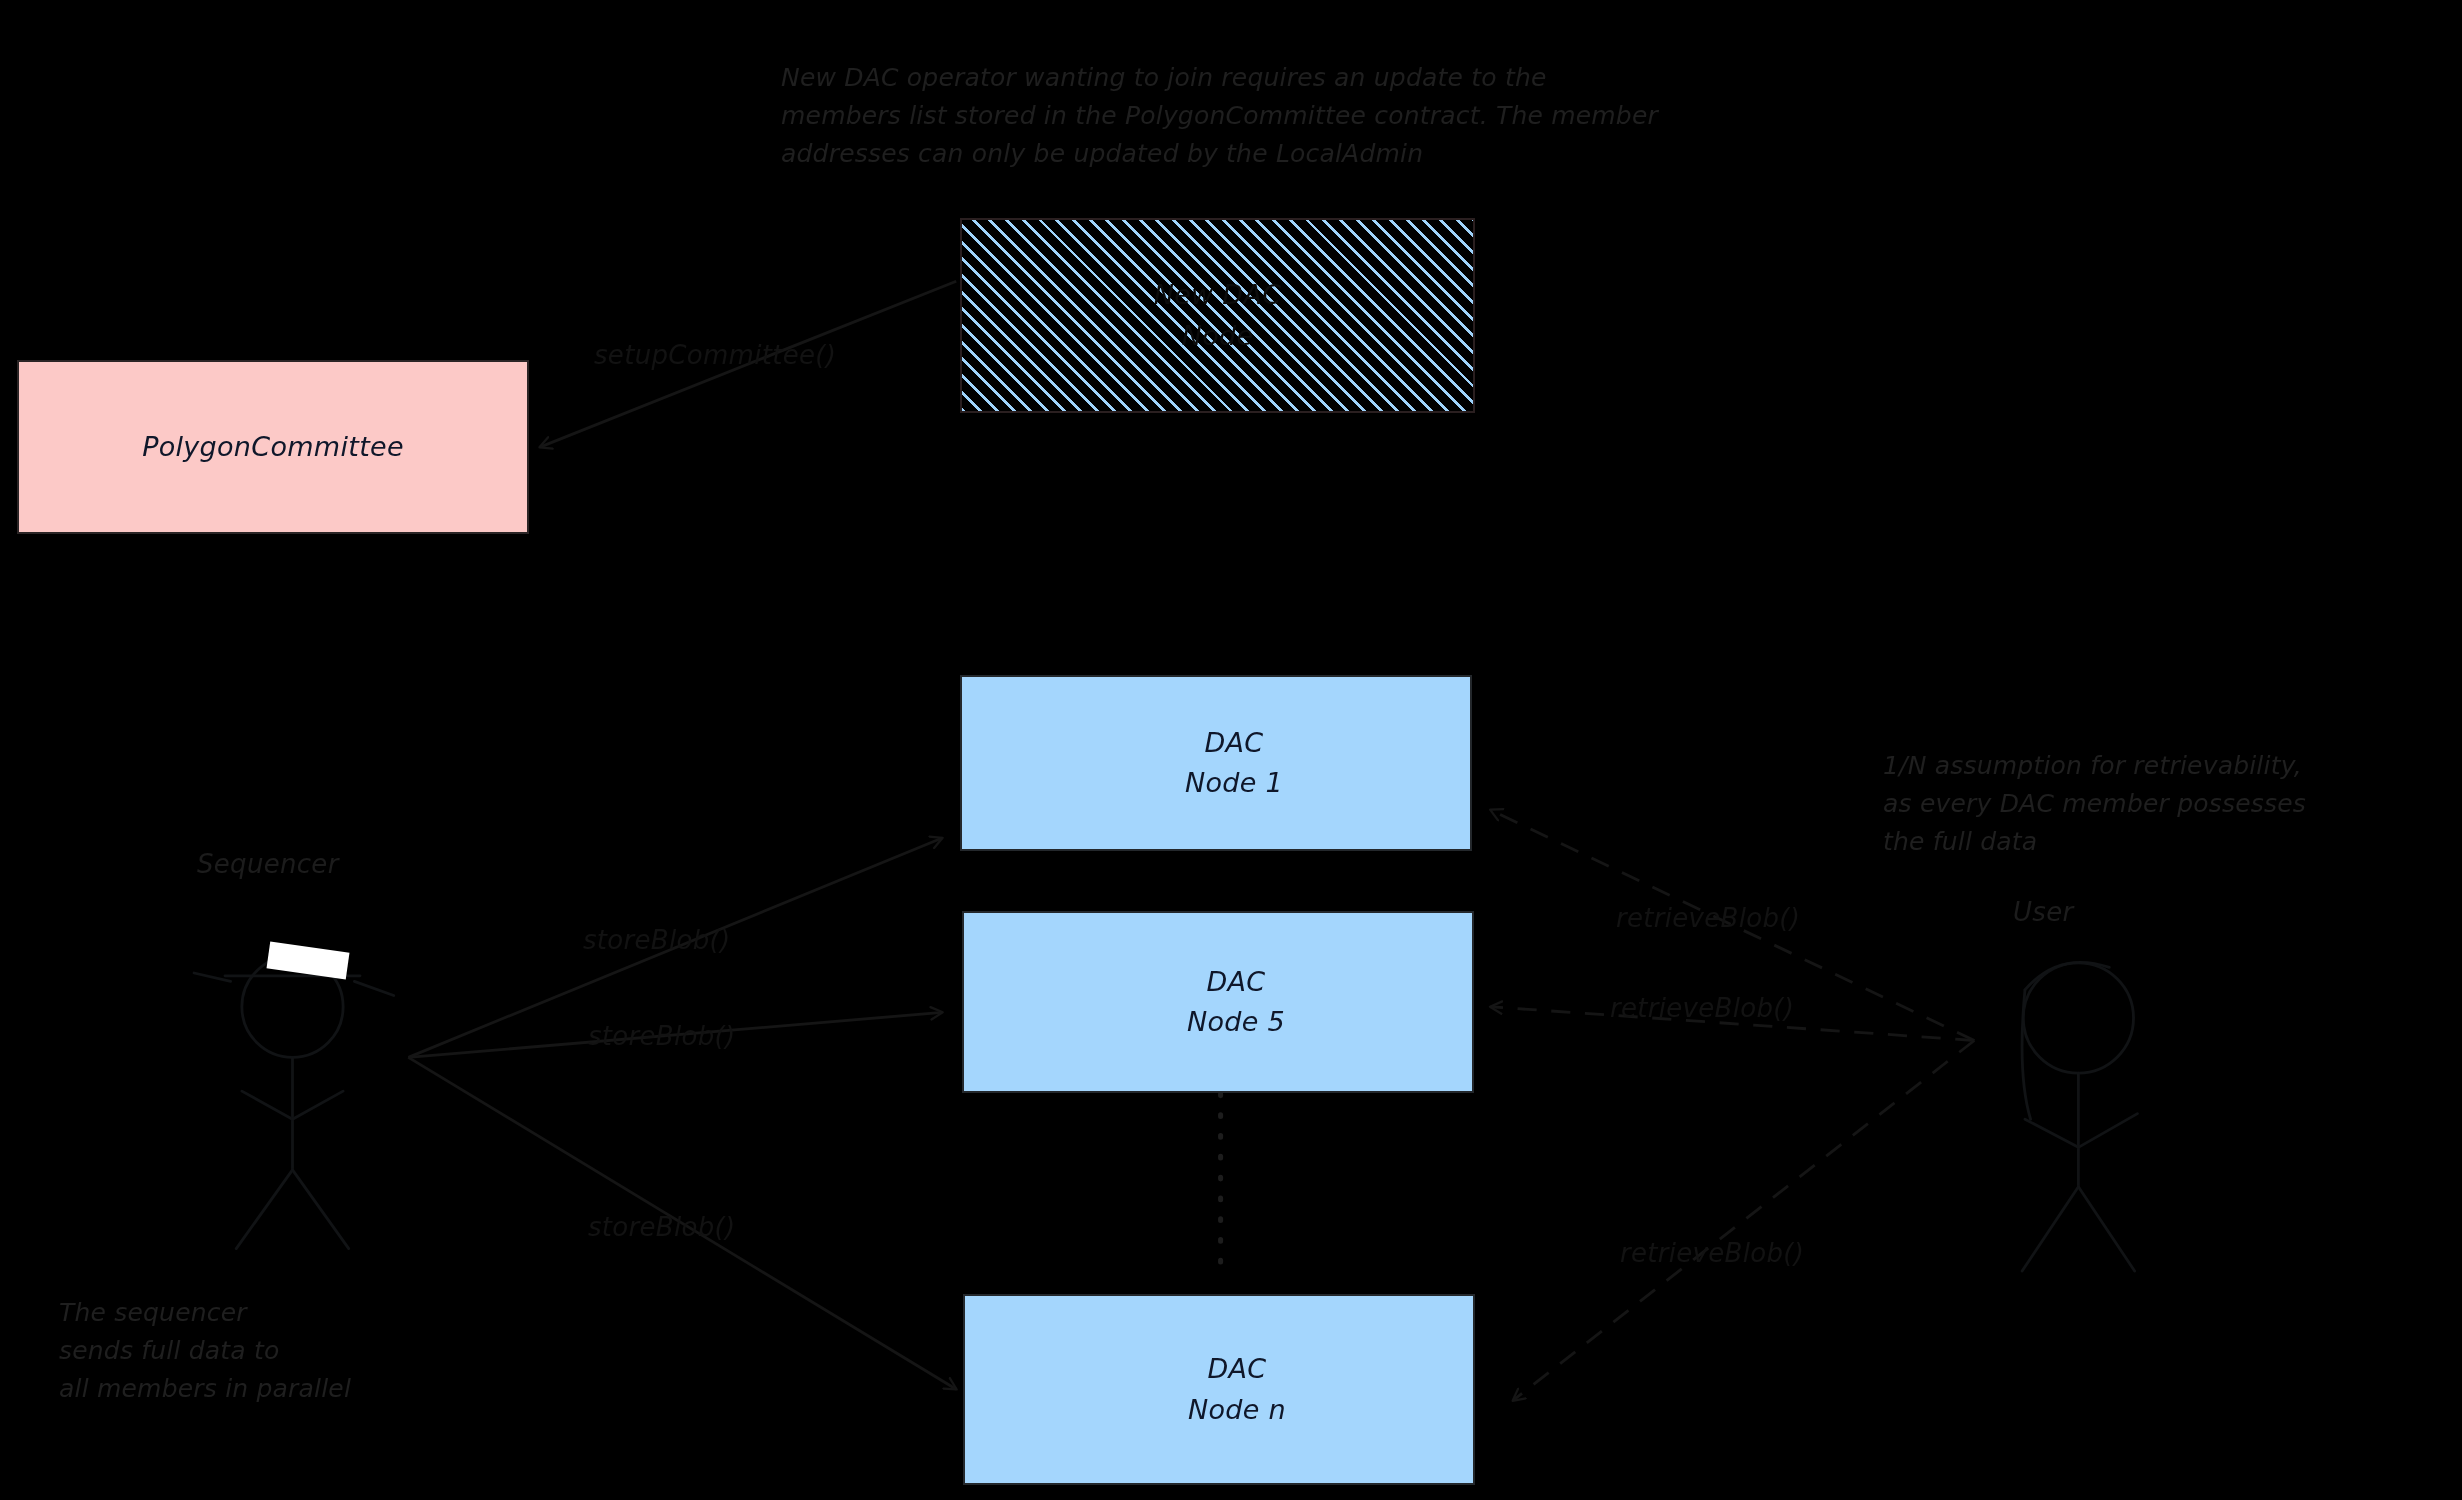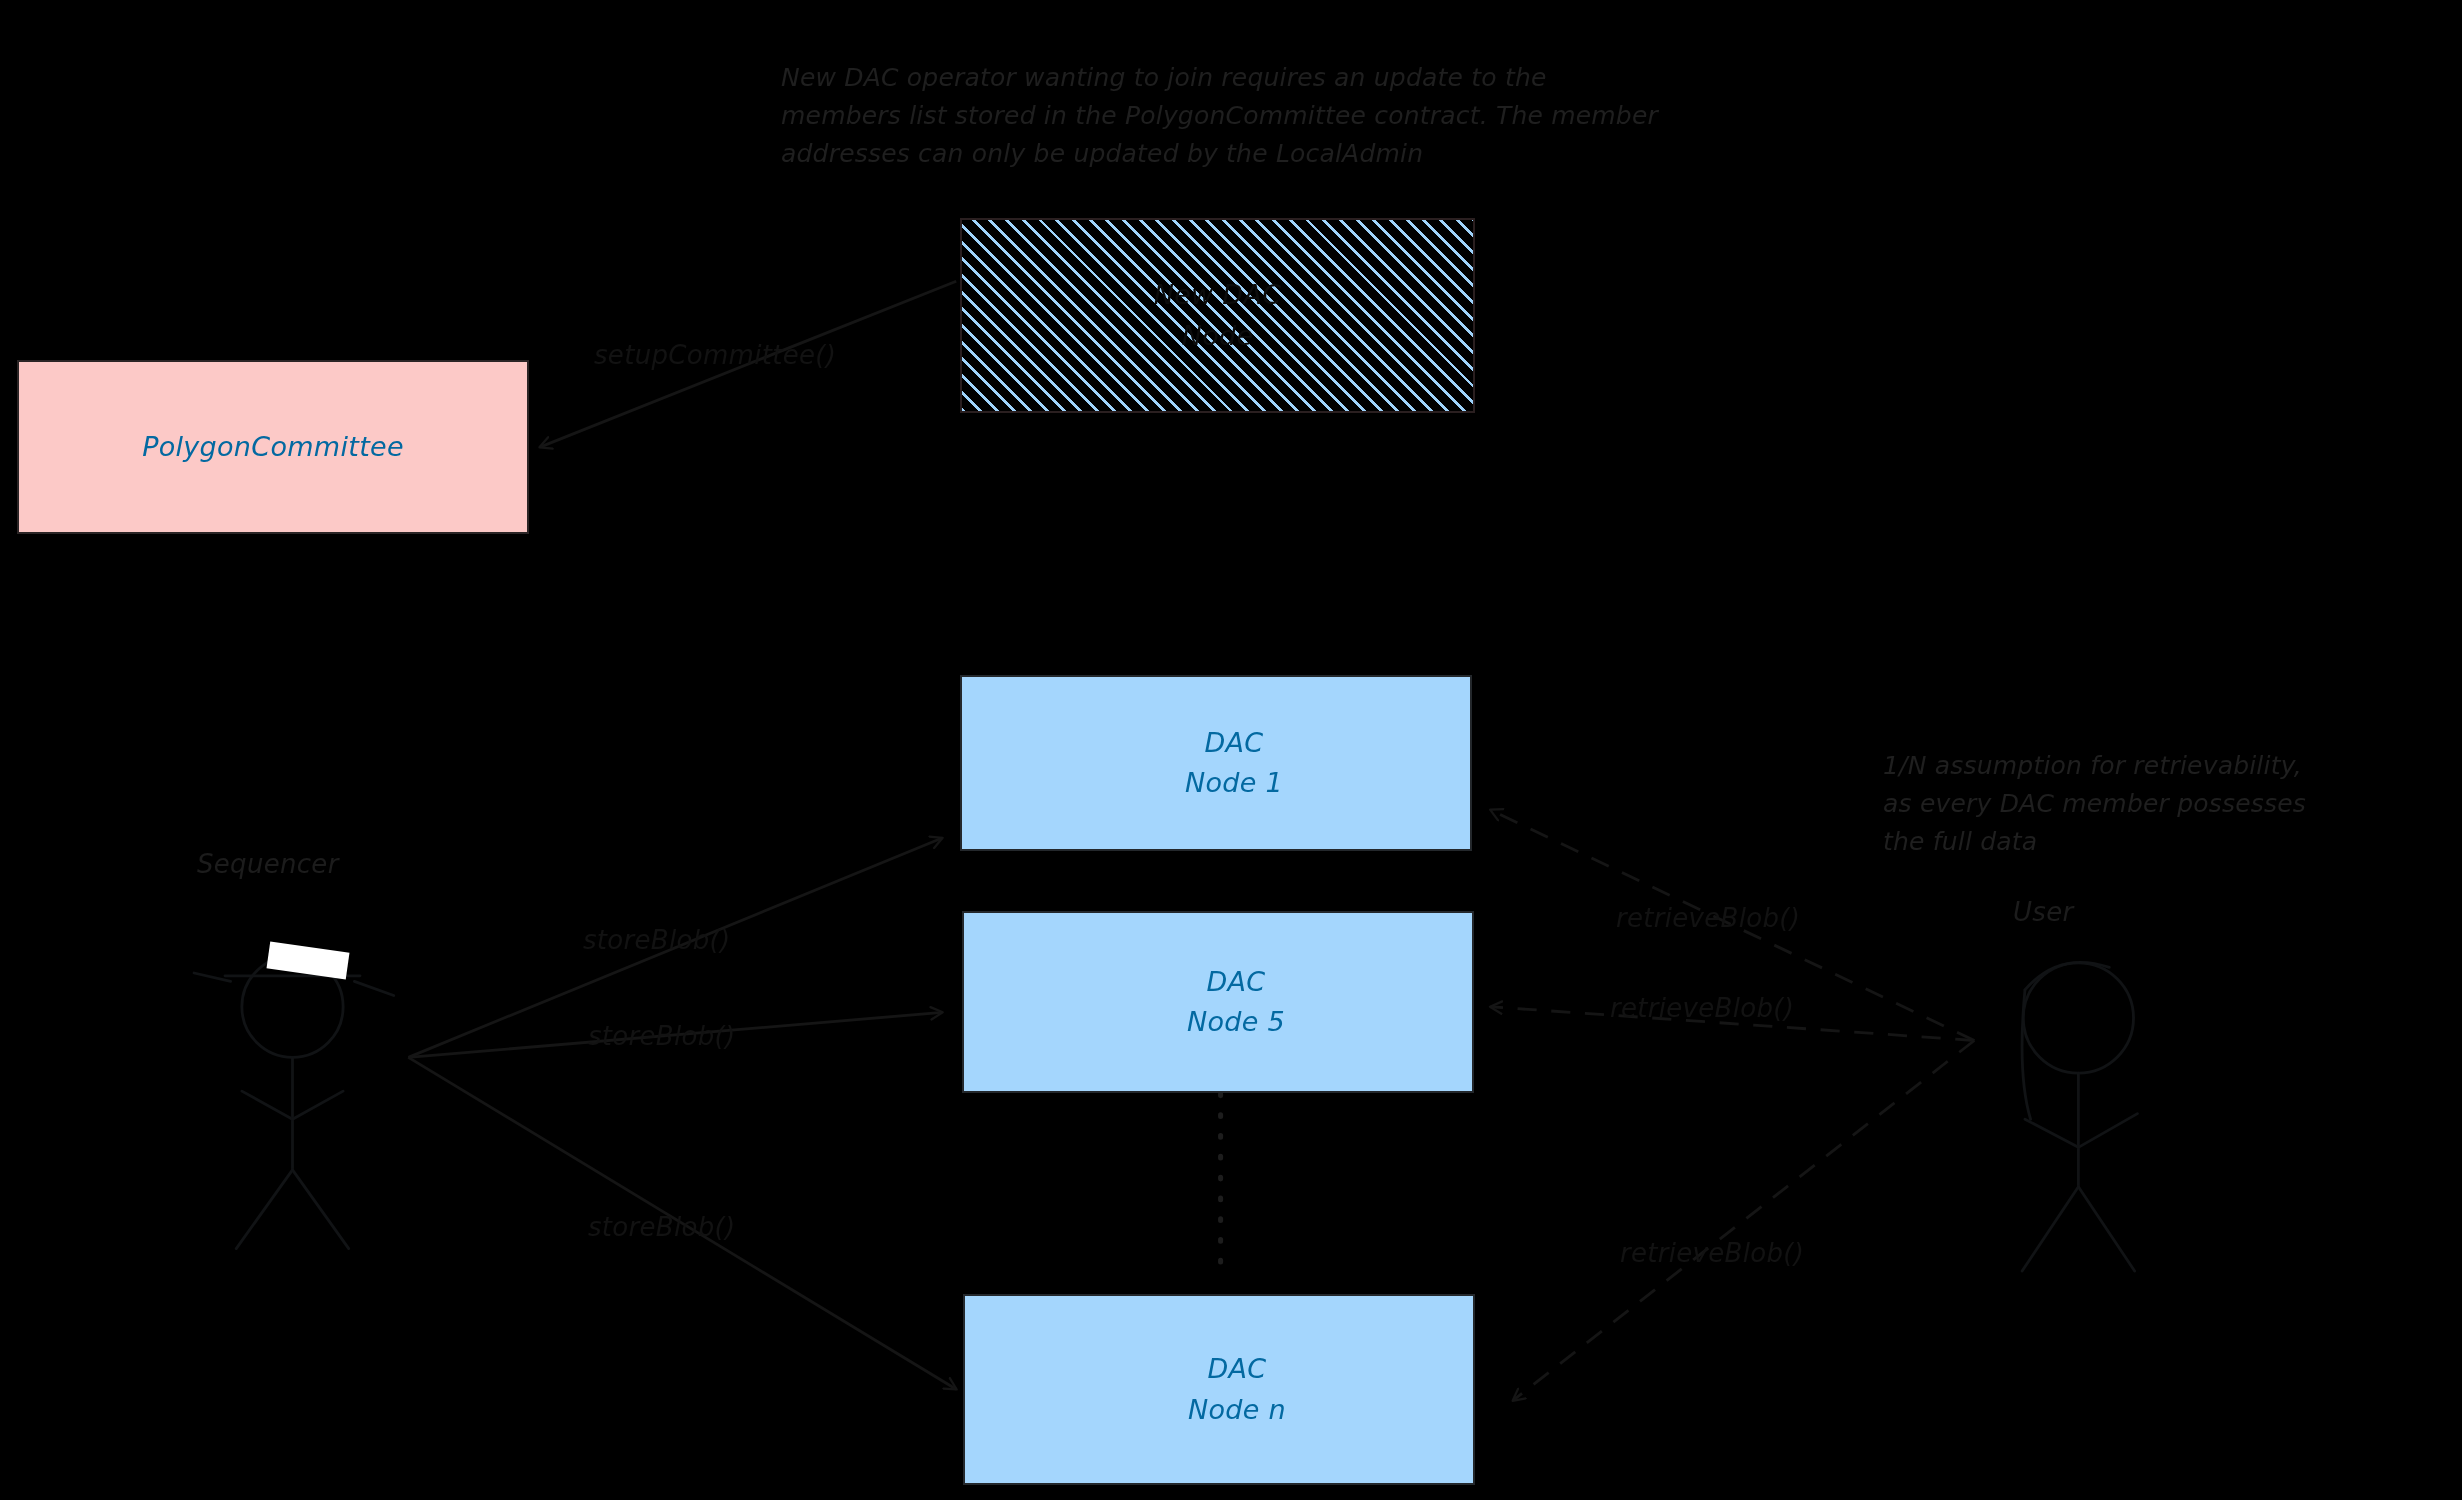--- a/index.html
+++ b/index.html
@@ -52,21 +52,21 @@
     white-space: nowrap;
   }
   
   .box {
     position: absolute;
     box-sizing: border-box;
     display: flex;
     flex-direction: column;
     align-items: center;
     justify-content: center;
-    color: #0369a1;
+    color: #0f172a;
     font-size: 27px;
     font-style: italic;
     line-height: 1.5;
     text-align: center;
     letter-spacing: 0.3px;
   }
   .box.pink {
     background: #fcc9c7;
     border: 2.8px solid #2b2526;
   }
@@ -100,20 +100,23 @@
 <div id="stage">
 
   <div class="note" style="left:781px; top:11.3px; width:1159px;margin-top:48px;">New DAC operator wanting to join requires an update to the
 members list stored in the PolygonCommittee contract. The member
 addresses can only be updated by the LocalAdmin</div>
 
   <div class="note" style="left:1883px; top:699px; width:568px;margin-top:48px;">1/N assumption for retrievability,
 as every DAC member possesses
 the full data</div>
 
+  <div class="note" style="left:59px; top:1294px; width:428px;">The sequencer
+sends full data to
+all members in parallel</div>
 
   <svg class="layer" viewBox="0 0 4377 2667" preserveAspectRatio="none">
     <defs>
       <marker id="ah-solid" markerWidth="26" markerHeight="26" refX="22" refY="13" orient="auto" markerUnits="userSpaceOnUse">
         <path d="M2,2 L23,13 L2,24" fill="none" stroke="#151515" stroke-width="4" stroke-linecap="round" stroke-linejoin="round"></path>
       </marker>
       <marker id="ah-dash" markerWidth="26" markerHeight="26" refX="22" refY="13" orient="auto" markerUnits="userSpaceOnUse">
         <path d="M2,2 L23,13 L2,24" fill="none" stroke="#151515" stroke-width="4" stroke-linecap="round" stroke-linejoin="round"></path>
       </marker>
     </defs>

